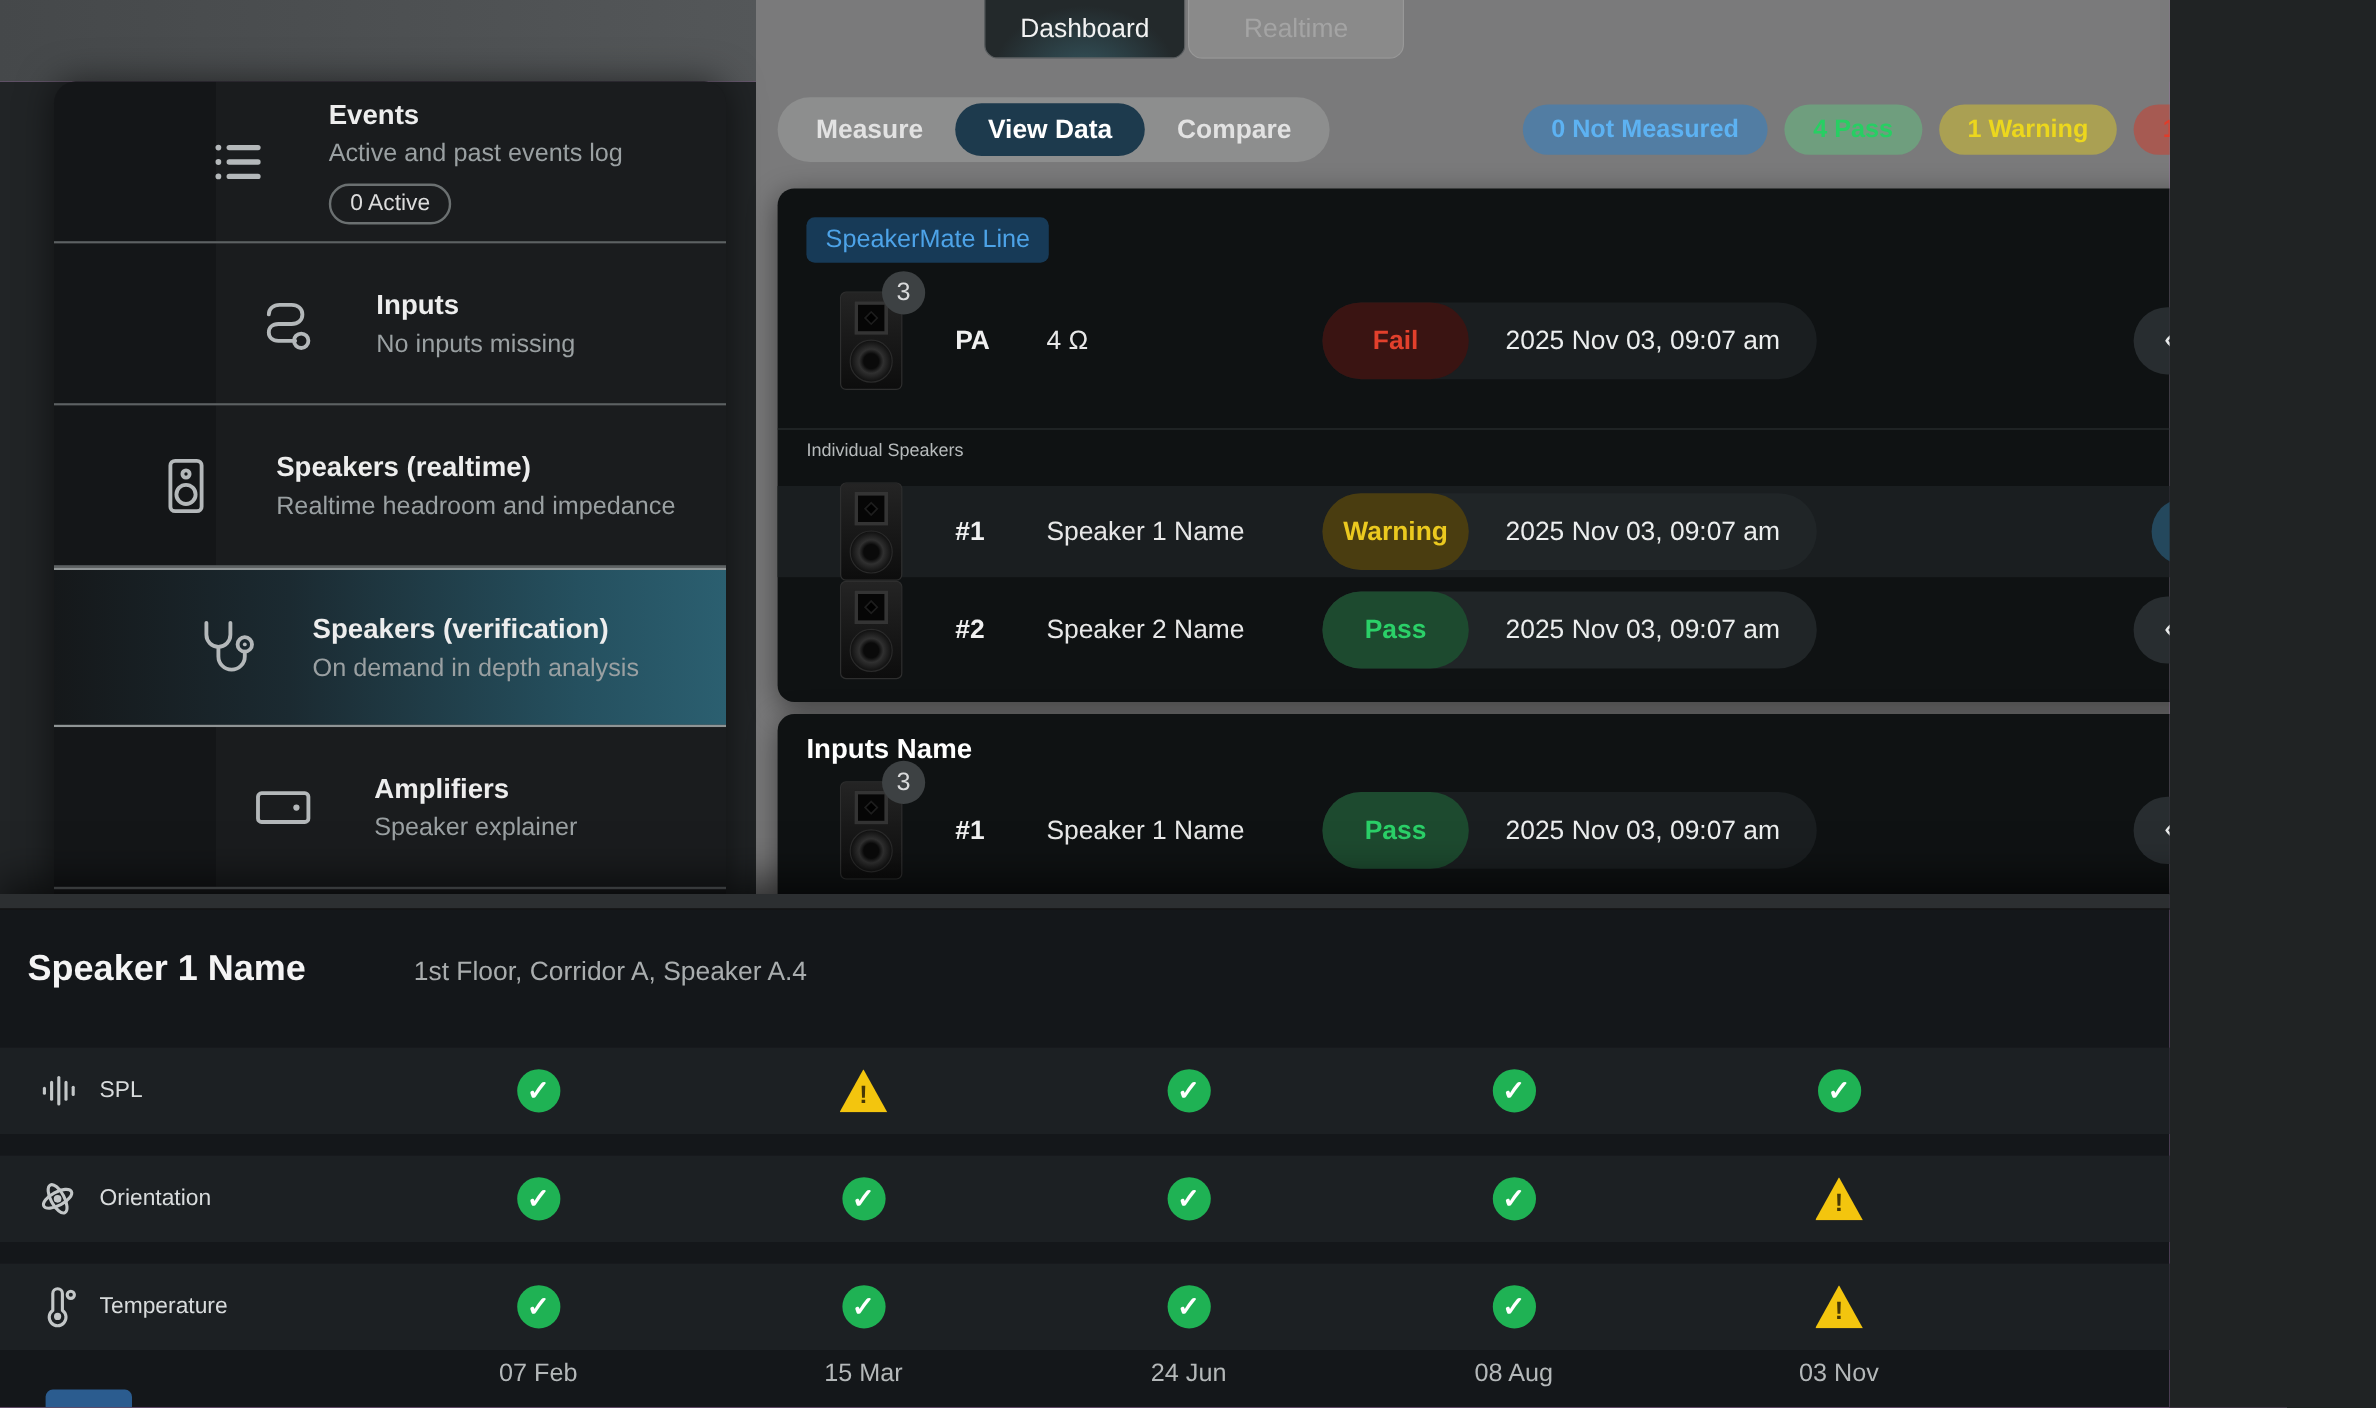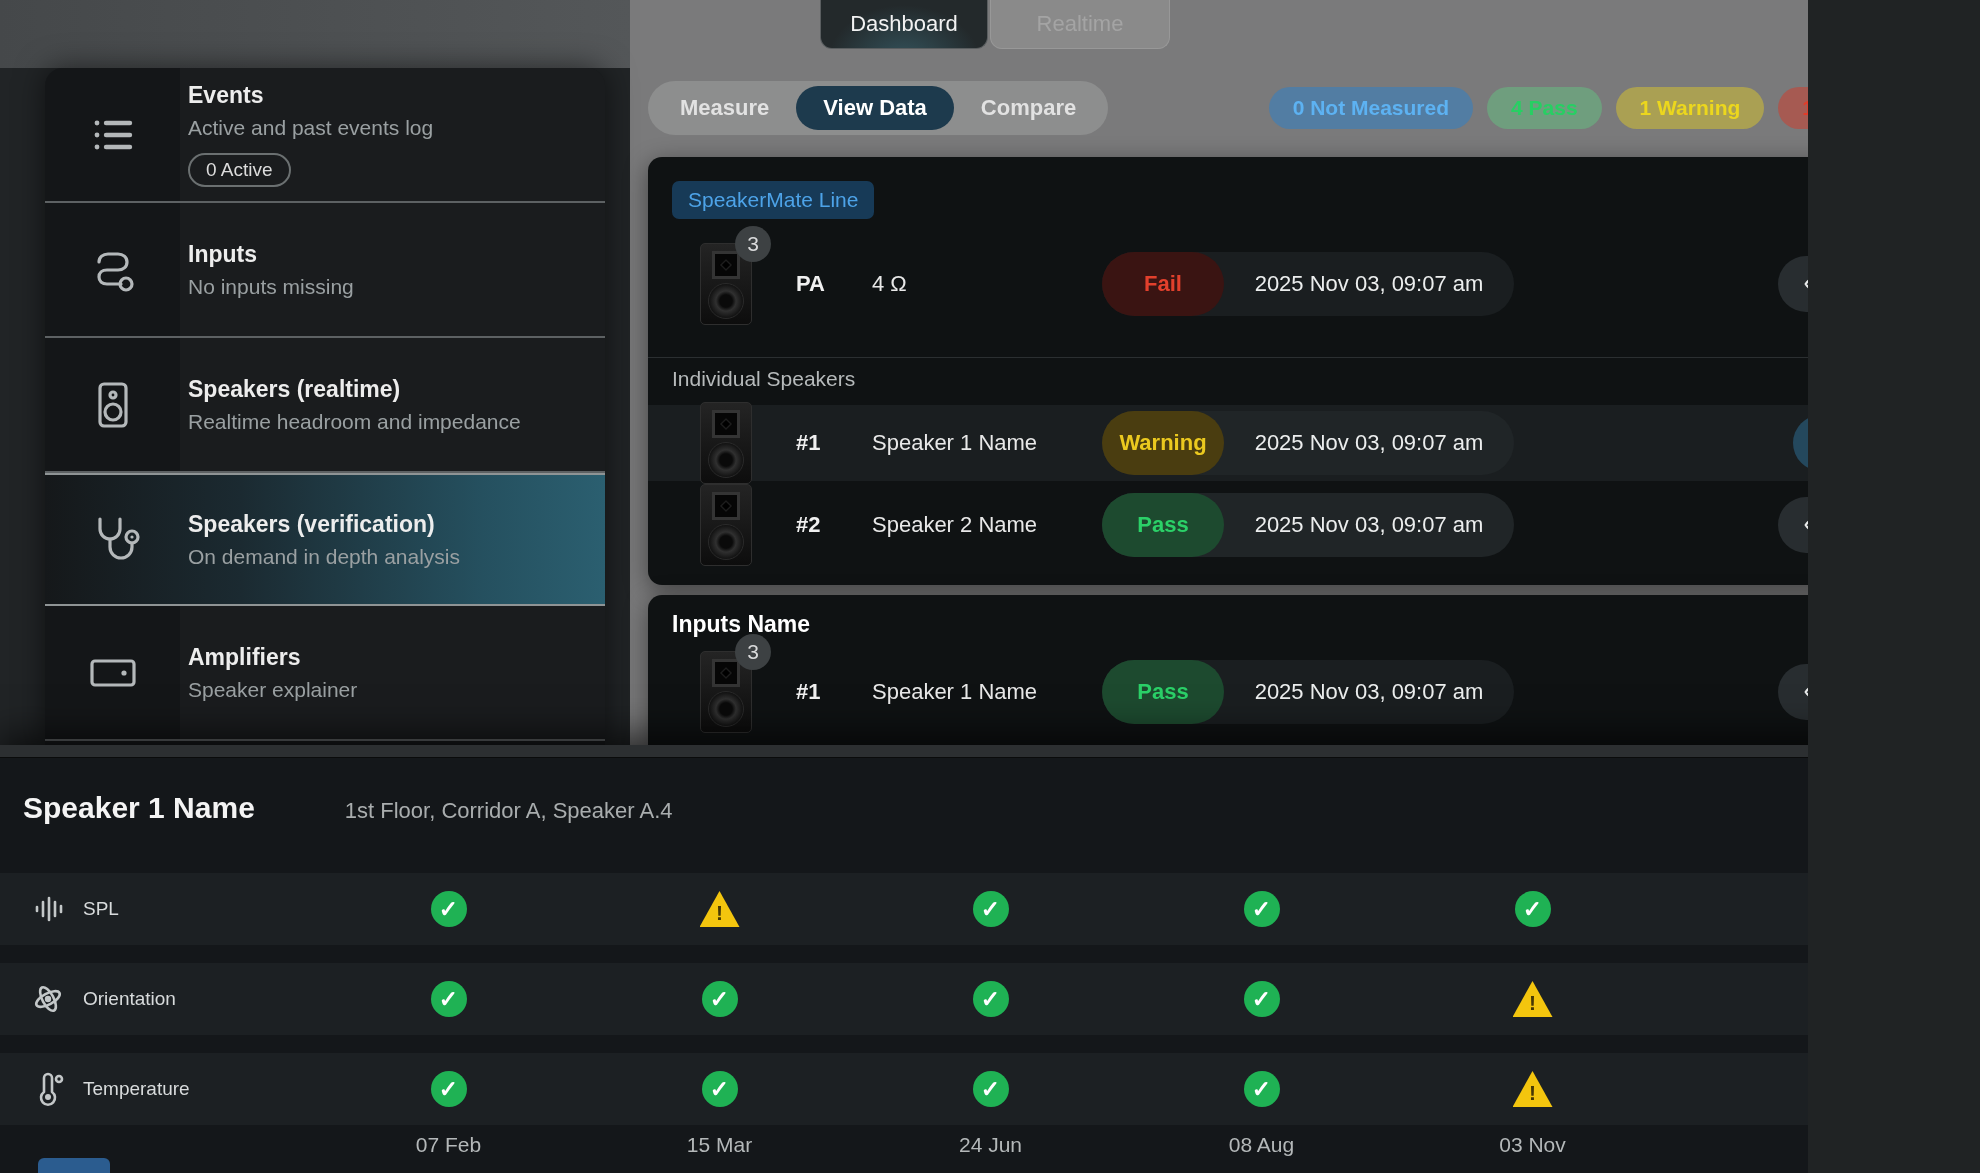--- a/index.html
+++ b/index.html
@@ -21,21 +21,21 @@
        border:1px solid #5a5e60;border-top:none;}
   .tab.v-false{width:178px;background:#8a8a8a;color:#a4a4a4;
        border:1px solid #989898;border-top:none;margin-left:2px;}
 
   
   .sidebar{position:absolute;left:45px;top:68px;width:560px;height:677px;
     background:#17191b;border-radius:18px 18px 0 0;overflow:hidden;
     box-shadow:0 0 30px rgba(0,0,0,.55);z-index:4;}
   .side-item{position:relative;display:flex;align-items:center;height:133px;
     border-bottom:2px solid #5d6163;
-    background:linear-gradient(90deg,#141618 0 135px,#1a1c1e 135px);}
+    background:linear-gradient(90deg,#141618 0 135px,#1a1c1e 135px);justify-content:center;}
   .side-item.v-true{
     background:linear-gradient(90deg,#15181a 0%,#1b2a31 35%,#25505f 78%,#2b5f70 100%);
     border-top:2px solid #8f9495;border-bottom:2px solid #8f9495;height:129px;}
   .side-icon{width:135px;flex:none;display:flex;align-items:center;justify-content:center;}
   .side-icon svg{stroke:#b4b8ba;fill:none;stroke-width:3.2;stroke-linecap:round;stroke-linejoin:round;}
   .side-text{padding-left:8px;}
   .side-title{font-size:23px;font-weight:700;color:#ededed;margin-bottom:7px;}
   .side-sub{font-size:21px;color:#9aa0a2;}
   .side-badge{display:inline-block;margin-top:13px;padding:4px 16px;border:2px solid #6b7071;
     border-radius:999px;color:#dcdcdc;font-size:19px;}
@@ -80,21 +80,21 @@
   .status-pill.v-pass{background:#1d4a2f;color:#2bd068;}
   .status-time{flex:1;text-align:center;font-size:22px;color:#eceeee;}
   .action-btn{position:absolute;right:22px;top:50%;transform:translateY(-50%);
     display:flex;align-items:center;gap:11px;height:56px;padding:0 26px;border-radius:999px;
     background:#282d30;color:#e9ebeb;font-size:21px;font-weight:700;letter-spacing:1px;cursor:pointer;}
   .action-btn.v-hide{background:#24485d;}
   .action-btn svg{stroke:#e9ebeb;fill:none;stroke-width:2;stroke-linecap:round;}
   .action-btn .slash{display:none;}
   .action-btn.v-hide .slash{display:inline;}
   .divider{position:absolute;left:0;top:200px;width:100%;height:1px;background:#2b2f31;}
-  .section-label{position:absolute;left:24px;top:210px;font-size:21px;color:#b6babb;}
+  .section-label{position:absolute;left:24px;top:210px;font-size:15px;color:#b6babb;}
   .panel-title{position:absolute;left:24px;top:16px;font-size:23px;font-weight:700;color:#ffffff;}
 
   
   .thumb{position:relative;width:50px;height:80px;border-radius:5px;
     background:linear-gradient(180deg,#242424,#0d0d0d);border:1px solid #2e2e2e;}
   .thumb .tw{position:absolute;left:50%;top:7px;transform:translateX(-50%);
     width:28px;height:28px;background:#060606;border:3px solid #343434;box-sizing:border-box;}
   .thumb .tw::after{content:"";position:absolute;inset:5px;background:#000;
     transform:rotate(45deg) scale(.72);border:2px solid #1d1d1d;}
   .thumb .wf{position:absolute;left:50%;bottom:5px;transform:translateX(-50%);

